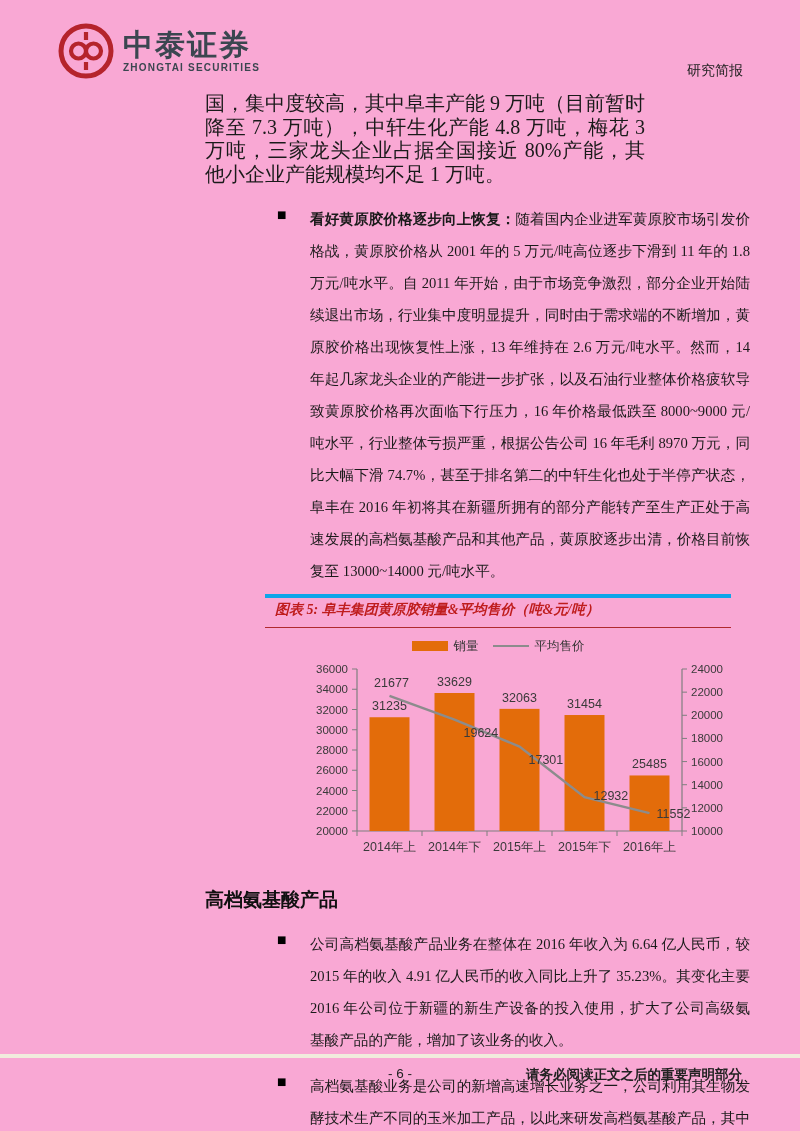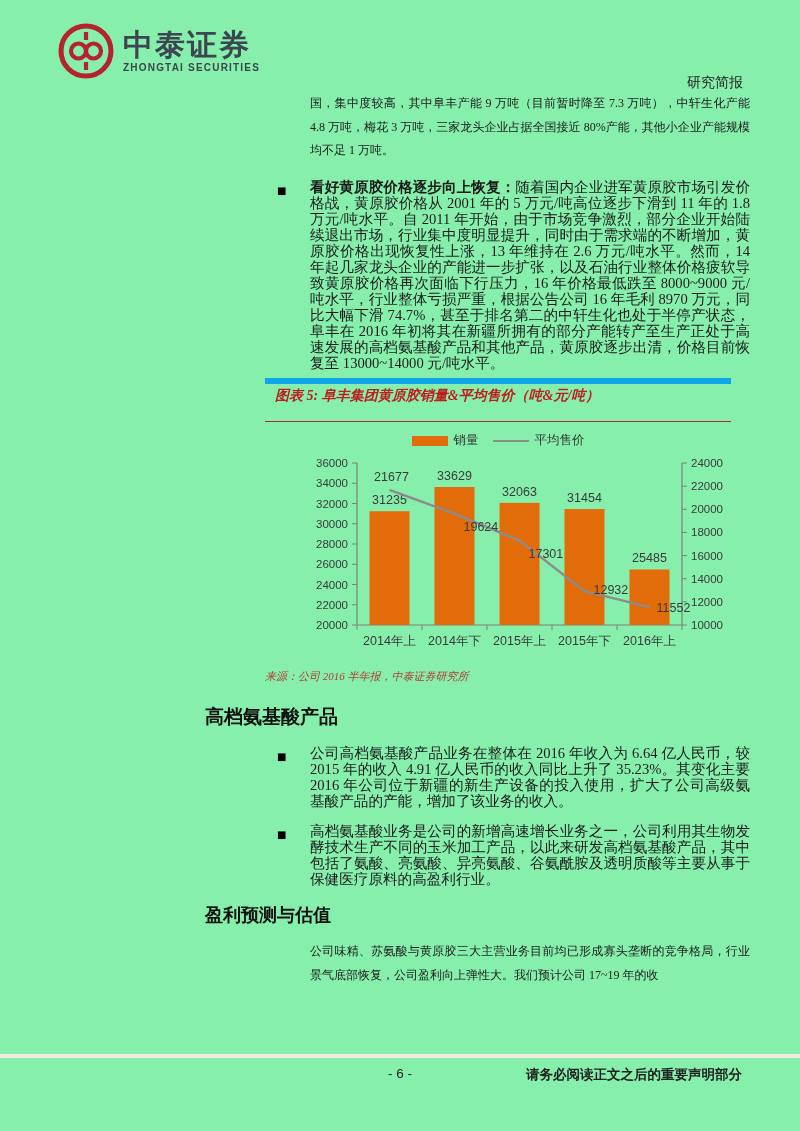--- a/index.html
+++ b/index.html
@@ -1,21 +1,21 @@
 <!DOCTYPE html>
 <html><head>
 <meta charset="utf-8">
 <style>
   * { margin:0; padding:0; box-sizing:border-box; }
   html,body { background:#ffffff; }
   .page {
     position:relative;
     width:800px; height:1131px;
     margin:0 auto;
-    background:#86efac;
+    background:#f9a8d4;
     font-family:"Liberation Serif","DejaVu Serif",serif;
     color:#1a1a1a;
     overflow:hidden;
   }
   
   .header {
     position:absolute; top:22px; left:57px; right:57px;
     display:flex; align-items:flex-start; justify-content:space-between;
   }
   .brand { display:flex; align-items:center; gap:8px; }
@@ -23,38 +23,38 @@
   .brand-cn {
     font-size:30px; font-weight:bold; color:#3b4650;
     font-family:"Liberation Sans","DejaVu Sans",sans-serif;
     letter-spacing:2px;
   }
   .brand-en {
     font-size:10px; font-weight:bold; color:#3b4650;
     font-family:"Liberation Sans","DejaVu Sans",sans-serif;
     letter-spacing:1.2px; margin-top:3px;
   }
-  .doc-type { font-size:14px; color:#222; margin-top:52px; }
+  .doc-type { font-size:14px; color:#222; margin-top:40px; }
   
   .main { position:absolute; top:84px; left:0; width:800px; padding:0 55px 0 205px; }
-  .para { margin-left:105px; width:440px; font-size:12px; line-height:23.7px; text-align:justify; }
+  .para { width:440px; font-size:20px; line-height:23.7px; text-align:justify; }
   .bullet { margin-left:72px; width:473px; display:flex; }
   .bullet-marker {
     width:33px; flex:0 0 33px; font-size:10px; line-height:23.7px; color:#000;
     font-family:"DejaVu Sans",sans-serif;
   }
-  .bullet-text { flex:1; font-size:14.6px; line-height:16px; text-align:justify; }
+  .bullet-text { flex:1; font-size:14.6px; line-height:32px; text-align:justify; }
   .bullet-lead { font-weight:bold; }
   .sec-h3 { font-size:19px; font-weight:bold; color:#111; }
   .sec-h2 { font-size:18px; font-weight:bold; color:#111; }
   
   .figure { margin:7px 0 0 60px; width:466px; }
   .fig-title {
-    border-top:6px solid #0ea5e9; border-bottom:1px solid #b02a2e;
-    padding:3px 0 16px 10px;
+    border-top:4px solid #0ea5e9; border-bottom:1px solid #b02a2e;
+    padding:3px 0 8px 10px;
     font-size:14px; font-weight:bold; font-style:italic; color:#bf1d1d;
   }
   .legend {
     display:flex; justify-content:center; align-items:center; gap:14px;
     margin-top:10px; font-size:12.5px; color:#333;
   }
   .legend-swatch-bar { width:36px; height:10px; background:#e36c0a; display:inline-block; }
   .legend-swatch-line { width:36px; height:0; border-top:2px solid #8c8c8c; display:inline-block; }
   .legend-item { display:flex; align-items:center; gap:6px; }
   .chart-wrap { margin-top:6px; }
@@ -179,21 +179,20 @@
             <text x="263.5" y="102.51700000000001" text-anchor="start" font-size="12.5" fill="#3a3a3a">17301</text>
             <text x="328.5" y="139.07257142857142" text-anchor="start" font-size="12.5" fill="#3a3a3a">12932</text>
             <text x="391.5" y="157.04114285714286" text-anchor="start" font-size="12.5" fill="#3a3a3a">11552</text>
             <text x="124.5" y="190" text-anchor="middle" font-size="12.5" fill="#3a3a3a">2014年上</text>
             <text x="189.5" y="190" text-anchor="middle" font-size="12.5" fill="#3a3a3a">2014年下</text>
             <text x="254.5" y="190" text-anchor="middle" font-size="12.5" fill="#3a3a3a">2015年上</text>
             <text x="319.5" y="190" text-anchor="middle" font-size="12.5" fill="#3a3a3a">2015年下</text>
             <text x="384.5" y="190" text-anchor="middle" font-size="12.5" fill="#3a3a3a">2016年上</text>
           </svg>
       </div>
-      <div class="fig-source">来源：公司 2016 半年报，中泰证券研究所</div>
     </div>
 
     <h3 class="sec-h3" style="margin-top:20px;">高档氨基酸产品</h3>
 
     <div class="bullet" style="margin-top:15px;">
       <div class="bullet-marker">■</div>
       <div class="bullet-text">公司高档氨基酸产品业务在整体在 2016 年收入为 6.64 亿人民币，较 2015 年的收入 4.91 亿人民币的收入同比上升了 35.23%。其变化主要 2016 年公司位于新疆的新生产设备的投入使用，扩大了公司高级氨基酸产品的产能，增加了该业务的收入。</div>
     </div>
 
     <div class="bullet" style="margin-top:14px;">

